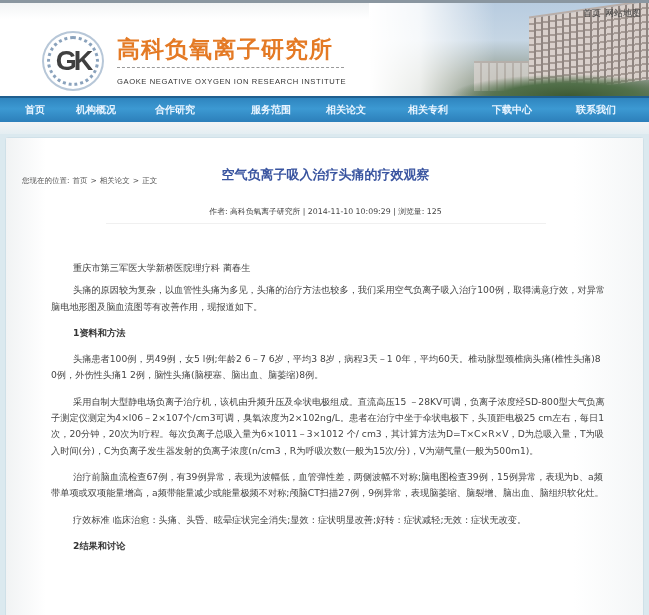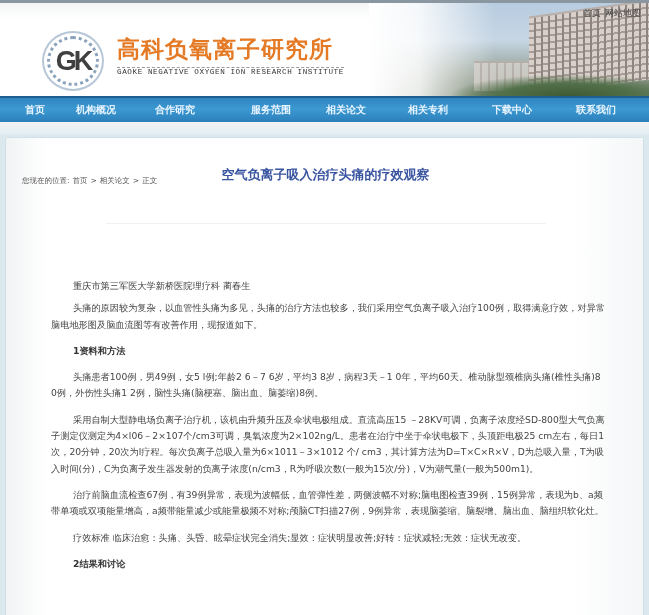--- a/index.html
+++ b/index.html
@@ -67,22 +67,22 @@
     font-size: 27px; font-weight: bold; color: #404040;
     letter-spacing: -3px; position: relative;
   }
   .site-title {
     position: absolute; left: 117px; top: 31px;
     font-size: 23px; font-weight: bold; color: #e47a25; letter-spacing: 1px;
   }
   .site-sub {
     position: absolute; left: 117px; top: 64px; width: 227px;
     border-top: 1px dashed #9a9a9a;
-    padding-top: 0;
-    font-family: Liberation Mono, monospace;
+    padding-top: 9px;
+    font-family: Liberation Sans, sans-serif;
     font-size: 7.6px; color: #333; letter-spacing: 0.6px; white-space: nowrap;
   }
   
   .nav {
     position: absolute; left: 0; top: 96px; width: 649px; height: 26px;
     background: linear-gradient(to bottom, #2f85bf 0%, #3c99d2 45%, #2c7fba 100%);
     border-top: 2px solid #1f5f8f;
     display: flex; align-items: center;
   }
   .nav-item {
@@ -120,21 +120,21 @@
   }
   .meta {
     position: absolute; left: 0; top: 68px; width: 639px; text-align: center;
     font-size: 7.8px; color: #444; white-space: nowrap;
   }
   .meta-line {
     position: absolute; left: 100px; top: 85px; width: 440px; height: 1px;
     background: #f0f0f0;
   }
   .body {
-    position: absolute; left: 45px; top: 140px; width: 558px;
+    position: absolute; left: 45px; top: 122px; width: 558px;
     font-size: 9.2px; color: #444; line-height: 16.3px;
   }
   .body p { text-indent: 22px; margin-bottom: 10px; }
   .body p.first { margin-bottom: 6px; }
   .body p.section { font-weight: bold; color: #333; }
 </style>
 </head>
 <body>
 
 <div class="top-strip"></div>
@@ -176,20 +176,29 @@
     <span>您现在的位置:</span>
     <span class="link">首页</span>
     <span>&gt;</span>
     <span class="link">相关论文</span>
     <span>&gt;</span>
     <span>正文</span>
   </div>
 
   <h1 class="article-title">空气负离子吸入治疗头痛的疗效观察</h1>
 
+  <div class="meta">
+    <span>作者:</span>
+    <span>高科负氧离子研究所</span>
+    <span>|</span>
+    <span>2014-11-10 10:09:29</span>
+    <span>|</span>
+    <span>浏览量:</span>
+    <span>125</span>
+  </div>
   <div class="meta-line"></div>
 
   <div class="body">
     <p class="first">重庆市第三军医大学新桥医院理疗科 蔺春生</p>
     <p>头痛的原因较为复杂，以血管性头痛为多见，头痛的治疗方法也较多，我们采用空气负离子吸入治疗100例，取得满意疗效，对异常脑电地形图及脑血流图等有改善作用，现报道如下。</p>
     <p class="section">1资料和方法</p>
     <p>头痛患者100例，男49例，女5 l例;年龄2 6－7 6岁，平均3 8岁，病程3天－1 0年，平均60天。椎动脉型颈椎病头痛(椎性头痛)8 0例，外伤性头痛1 2例，脑性头痛(脑梗塞、脑出血、脑萎缩)8例。</p>
     <p>采用自制大型静电场负离子治疗机，该机由升频升压及伞状电极组成。直流高压15 －28KV可调，负离子浓度经SD-800型大气负离子测定仪测定为4×l06－2×107个/cm3可调，臭氧浓度为2×102ng/L。患者在治疗中坐于伞状电极下，头顶距电极25 cm左右，每日1次，20分钟，20次为l疗程。每次负离子总吸入量为6×1011－3×1012 个/ cm3，其计算方法为D=T×C×R×V，D为总吸入量，T为吸入时间(分)，C为负离子发生器发射的负离子浓度(n/cm3，R为呼吸次数(一般为15次/分)，V为潮气量(一般为500m1)。</p>
     <p>治疗前脑血流检查67例，有39例异常，表现为波幅低，血管弹性差，两侧波幅不对称;脑电图检查39例，15例异常，表现为b、a频带单项或双项能量增高，a频带能量减少或能量极频不对称;颅脑CT扫描27例，9例异常，表现脑萎缩、脑裂增、脑出血、脑组织软化灶。</p>
     <p>疗效标准 临床治愈：头痛、头昏、眩晕症状完全消失;显效：症状明显改善;好转：症状减轻;无效：症状无改变。</p>

